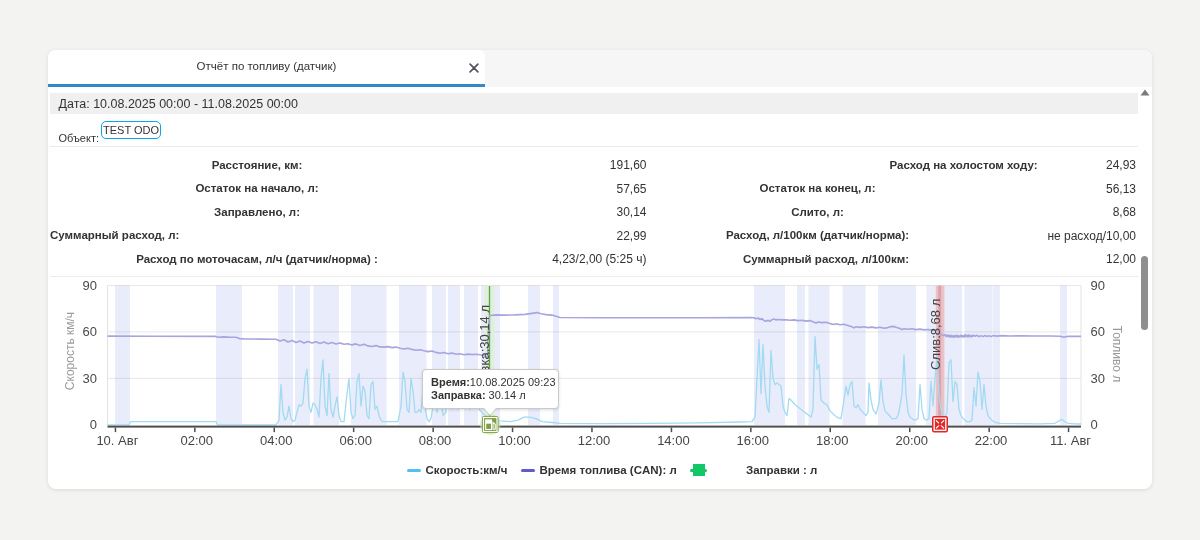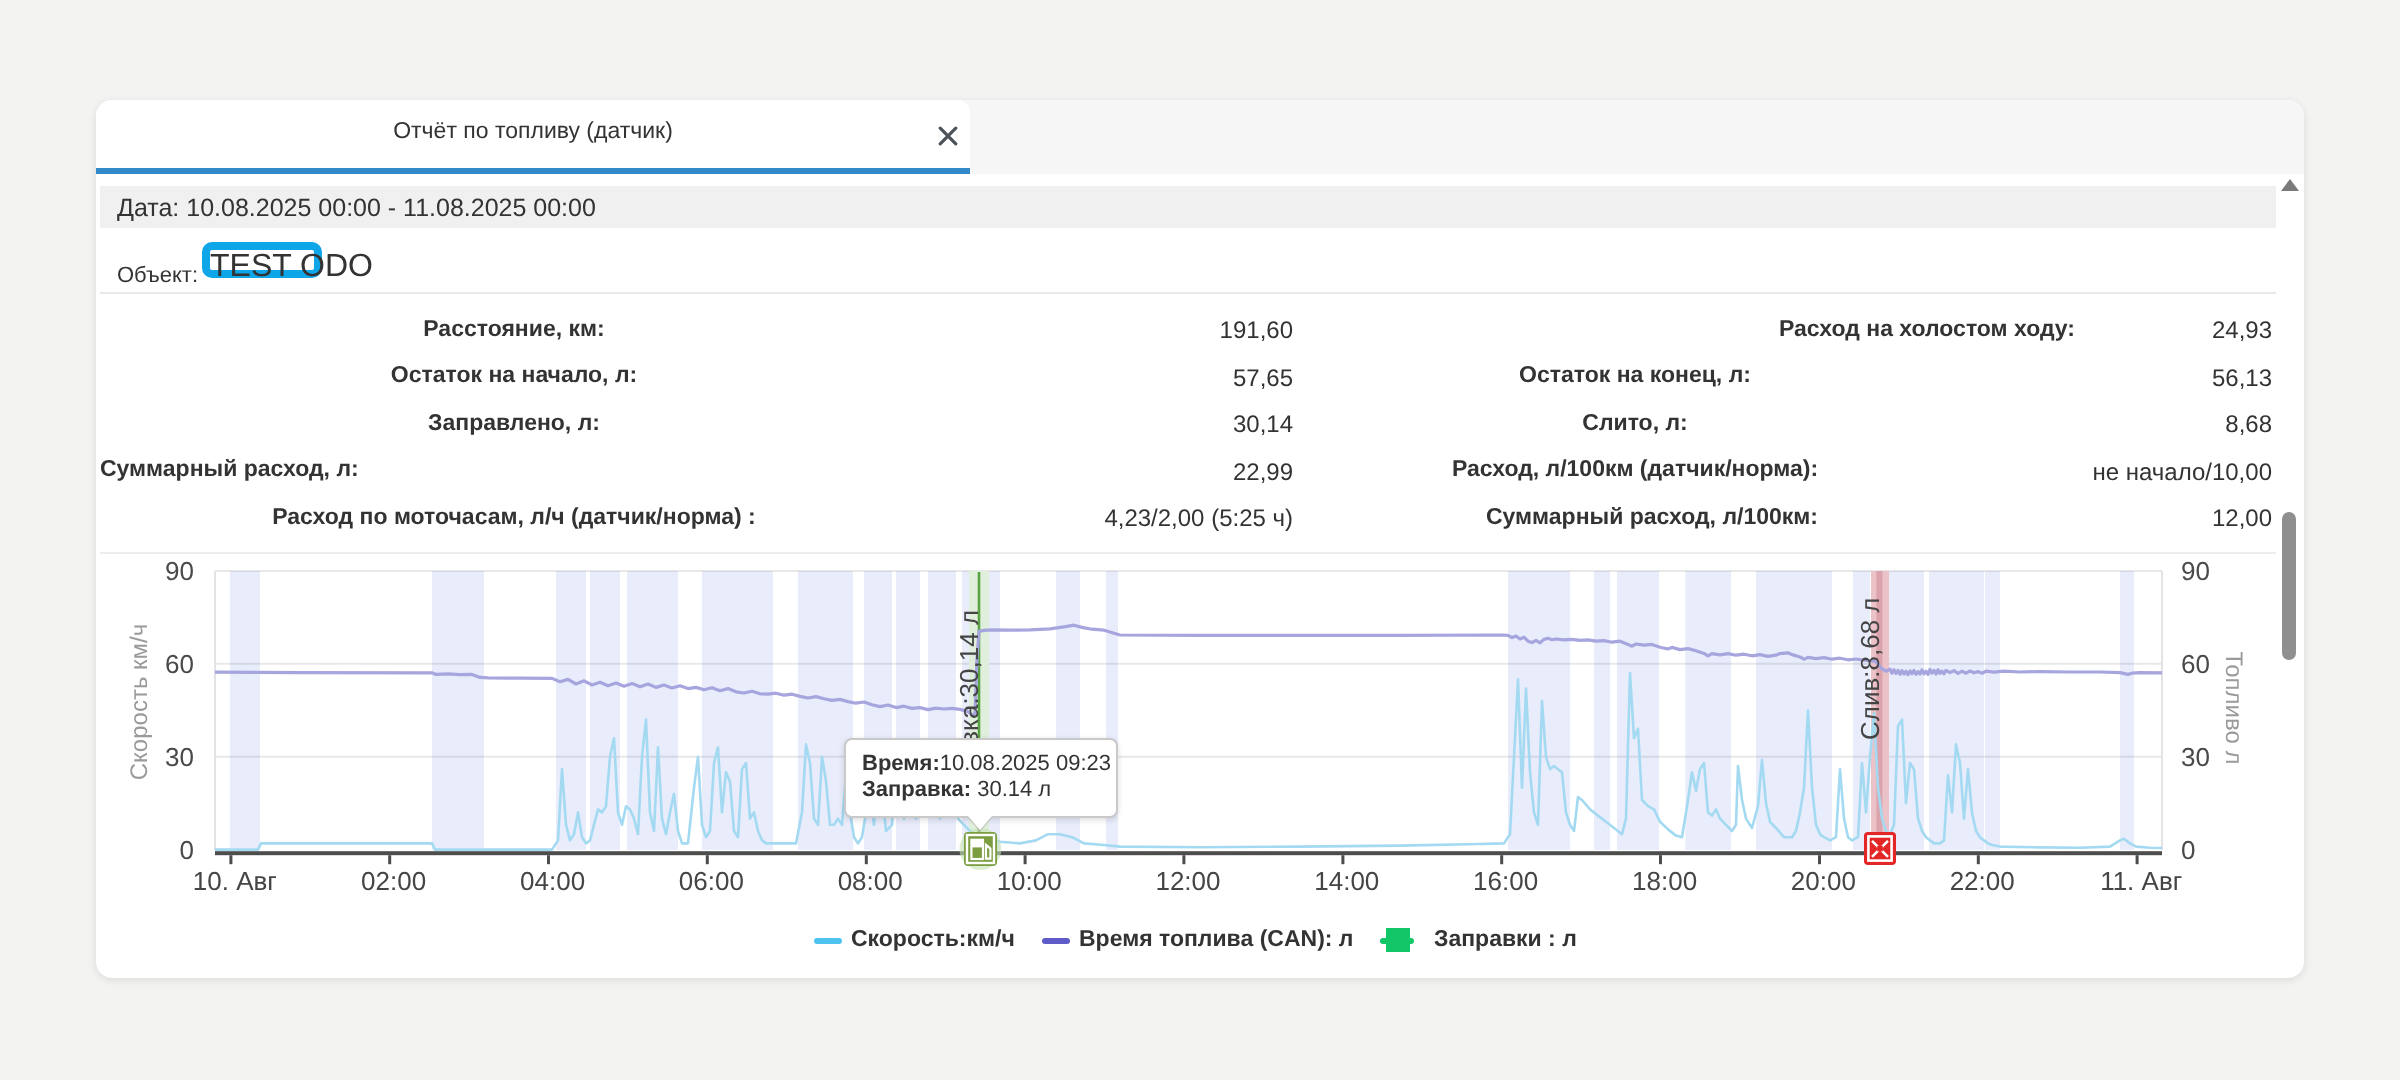--- a/index.html
+++ b/index.html
@@ -25,21 +25,21 @@
 <div id="tab">
     <div class="t">Отчёт по топливу (датчик)</div>
   </div>
 <svg class="abs" style="left:468.5px;top:62.5px" width="10" height="10" viewBox="0 0 10 10">
     <path d="M1.1 1.1 L8.9 8.9 M8.9 1.1 L1.1 8.9" stroke="#4d5158" stroke-width="1.6" stroke-linecap="round"></path>
   </svg>
 <div id="datebar">
     <span>Дата: 10.08.2025 00:00 - 11.08.2025 00:00</span>
   </div>
 <div class="abs" style="left:58.5px;top:132px;font-size:11px;color:#333">Объект:</div>
-<div class="abs" style="left:101px;top:120.6px;width:60px;height:18.5px;border:4px solid #0ea5e9;border-radius:5px;font-size:16px;color:#333;text-align:center;line-height:17px;white-space:nowrap">TEST ODO</div>
+<div class="abs" style="left:101px;top:120.6px;width:60px;height:18.5px;border:1px solid #0ea5e9;border-radius:5px;font-size:11px;color:#333;text-align:center;line-height:17px;white-space:nowrap">TEST ODO</div>
 <div class="hair" style="top:145.5px"></div>
 <div class="srow" style="top:158px">
 <div class="cell b" style="left:0;width:414px;text-align:center">Расстояние, км:</div>
 <div class="cell" style="left:262px;width:334.5px">191,60</div>
 <div class="cell b" style="left:547.5px;width:440px;">Расход на холостом ходу:</div>
 <div class="cell" style="left:847px;width:239px">24,93</div>
 </div>
 <div class="srow" style="top:181.6px">
 <div class="cell b" style="left:0;width:414px;text-align:center">Остаток на начало, л:</div>
 <div class="cell" style="left:262px;width:334.5px">57,65</div>
@@ -49,21 +49,21 @@
 <div class="srow" style="top:205.2px">
 <div class="cell b" style="left:0;width:414px;text-align:center">Заправлено, л:</div>
 <div class="cell" style="left:262px;width:334.5px">30,14</div>
 <div class="cell b" style="left:547.5px;width:440px;text-align:center">Слито, л:</div>
 <div class="cell" style="left:847px;width:239px">8,68</div>
 </div>
 <div class="srow" style="top:228.8px">
 <div class="cell b" style="left:0;width:414px;text-align:left">Суммарный расход, л:</div>
 <div class="cell" style="left:262px;width:334.5px">22,99</div>
 <div class="cell b" style="left:547.5px;width:440px;text-align:center">Расход, л/100км (датчик/норма):</div>
-<div class="cell" style="left:847px;width:239px">не начало/10,00</div>
+<div class="cell" style="left:847px;width:239px">не расход/10,00</div>
 </div>
 <div class="srow" style="top:252.4px">
 <div class="cell b" style="left:0;width:414px;text-align:center">Расход по моточасам, л/ч (датчик/норма) :</div>
 <div class="cell" style="left:262px;width:334.5px">4,23/2,00 (5:25 ч)</div>
 <div class="cell b" style="left:556px;width:440px;text-align:center">Суммарный расход, л/100км:</div>
 <div class="cell" style="left:847px;width:239px">12,00</div>
 </div>
 <div class="hair" style="top:276px;background:#ececec"></div>
 <svg width="1088" height="182" viewBox="0 0 1088 182" style="position:absolute;left:50px;top:278px">
     <rect x="65" y="7.5" width="15" height="139.5" fill="#e8ecfb"></rect>
@@ -155,16 +155,16 @@
 </g>
   </svg>
 <div id="tooltip"><b>Время:</b>10.08.2025 09:23<br><b>Заправка:</b> 30.14 л</div>
 <div class="abs" style="left:484px;top:408px;width:0;height:0;border-left:6px solid transparent;border-right:6px solid transparent;border-top:7px solid #fff;filter:drop-shadow(0 1px 0 rgba(180,180,180,0.6))"></div>
 <div class="lline" style="left:406.8px;width:14.7px;background:#4fc3ef"></div>
 <div class="leg" style="left:425.5px">Скорость:км/ч</div>
 <div class="lline" style="left:521.3px;width:14px;background:#5f5bc9"></div>
 <div class="leg" style="left:539.5px">Время топлива (CAN): л</div>
 <div class="lline" style="left:690px;width:17px;background:#12c768"></div>
 <div class="abs" style="left:692.8px;top:464px;width:12px;height:12px;background:#12c768"></div>
-<div class="leg" style="left:717px">Заправки : л</div>
+<div class="leg" style="left:746px">Заправки : л</div>
 <svg class="abs" style="left:1140px;top:89px" width="10" height="7" viewBox="0 0 10 7">
     <path d="M5 0.5 L9.5 6.5 H0.5 Z" fill="#7a7a7a"></path>
   </svg>
 <div id="sb-thumb"></div>
 </body></html>

